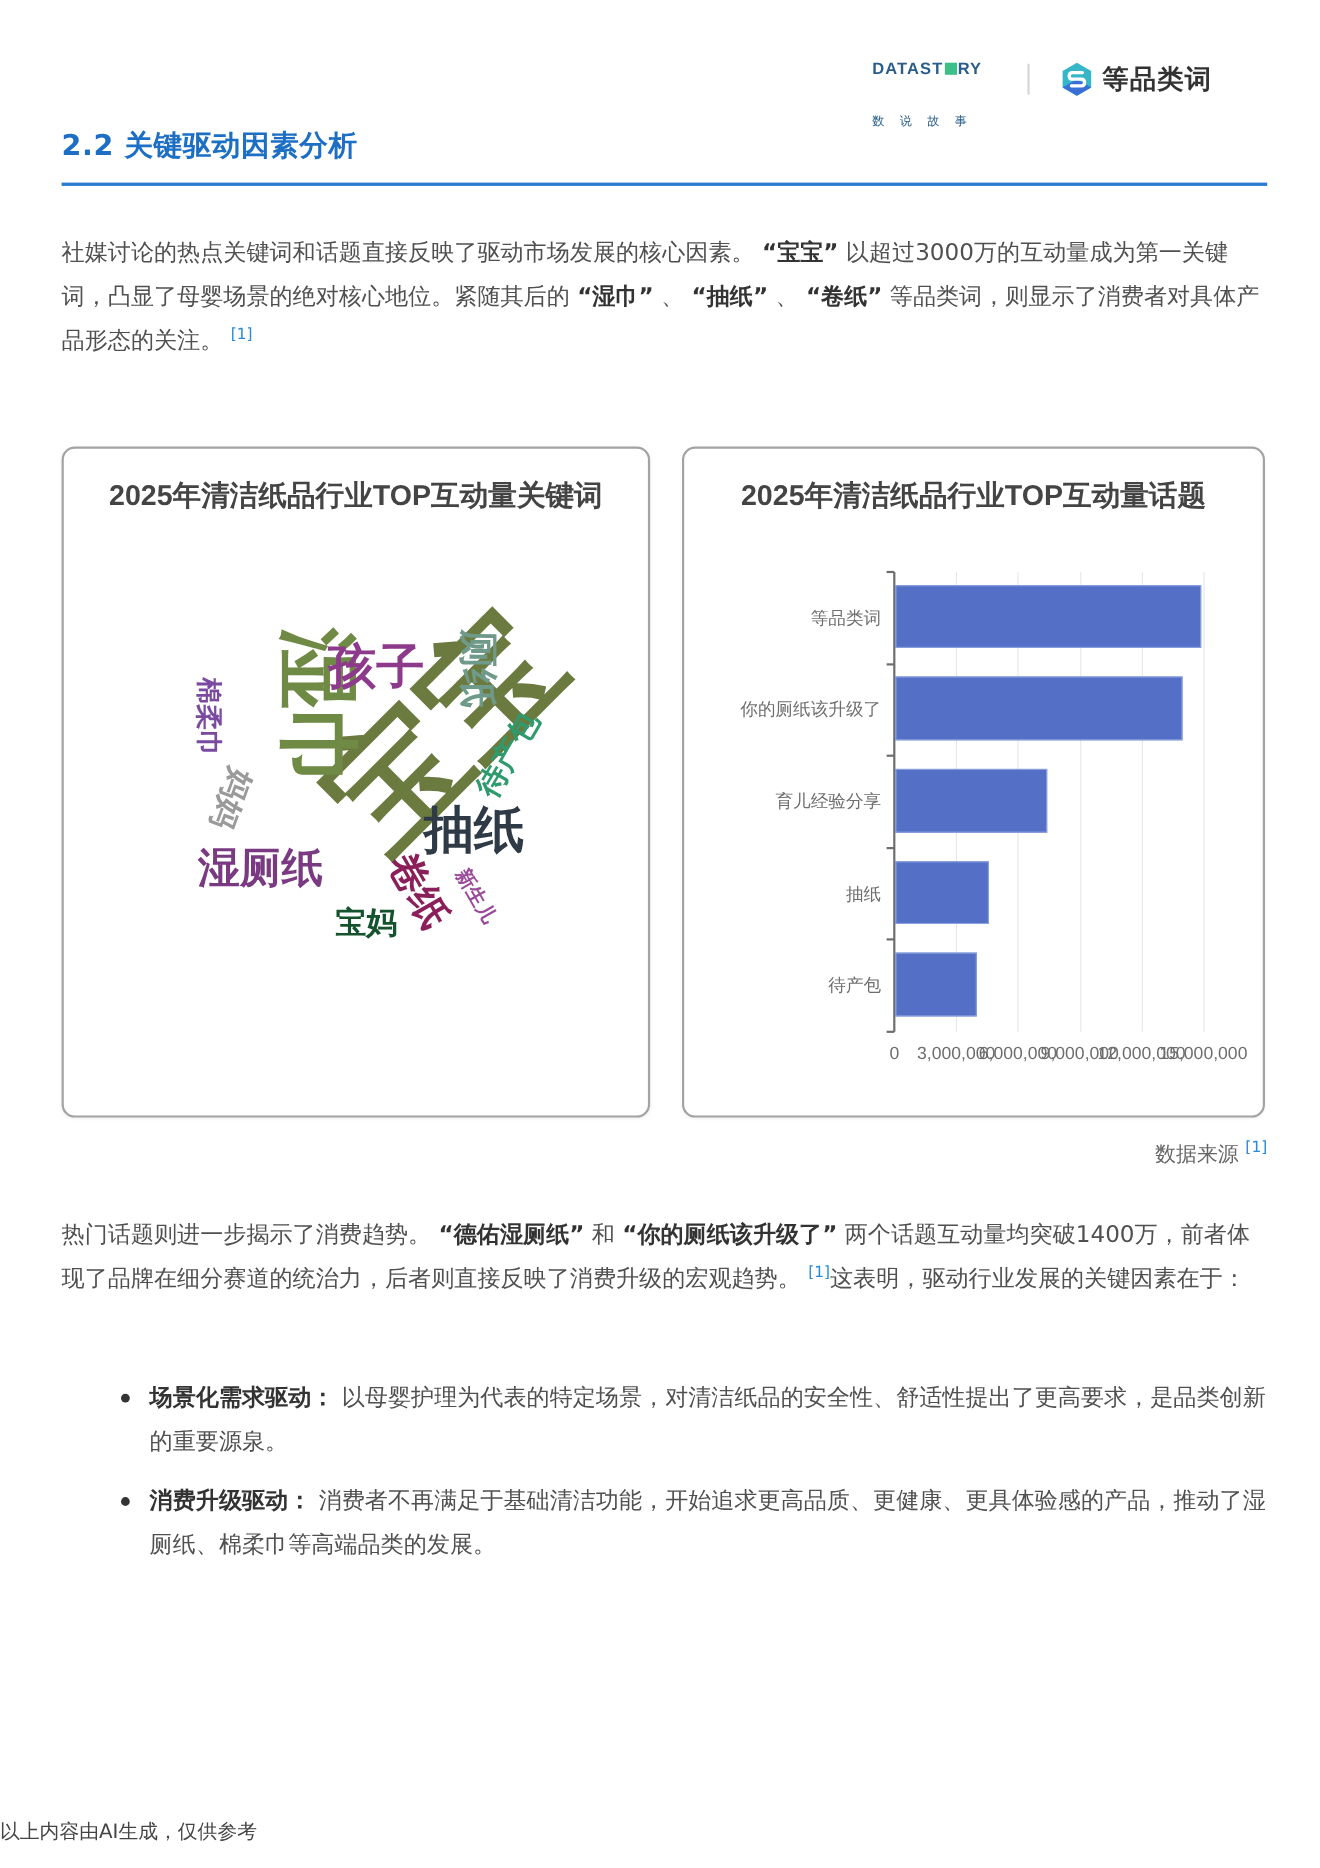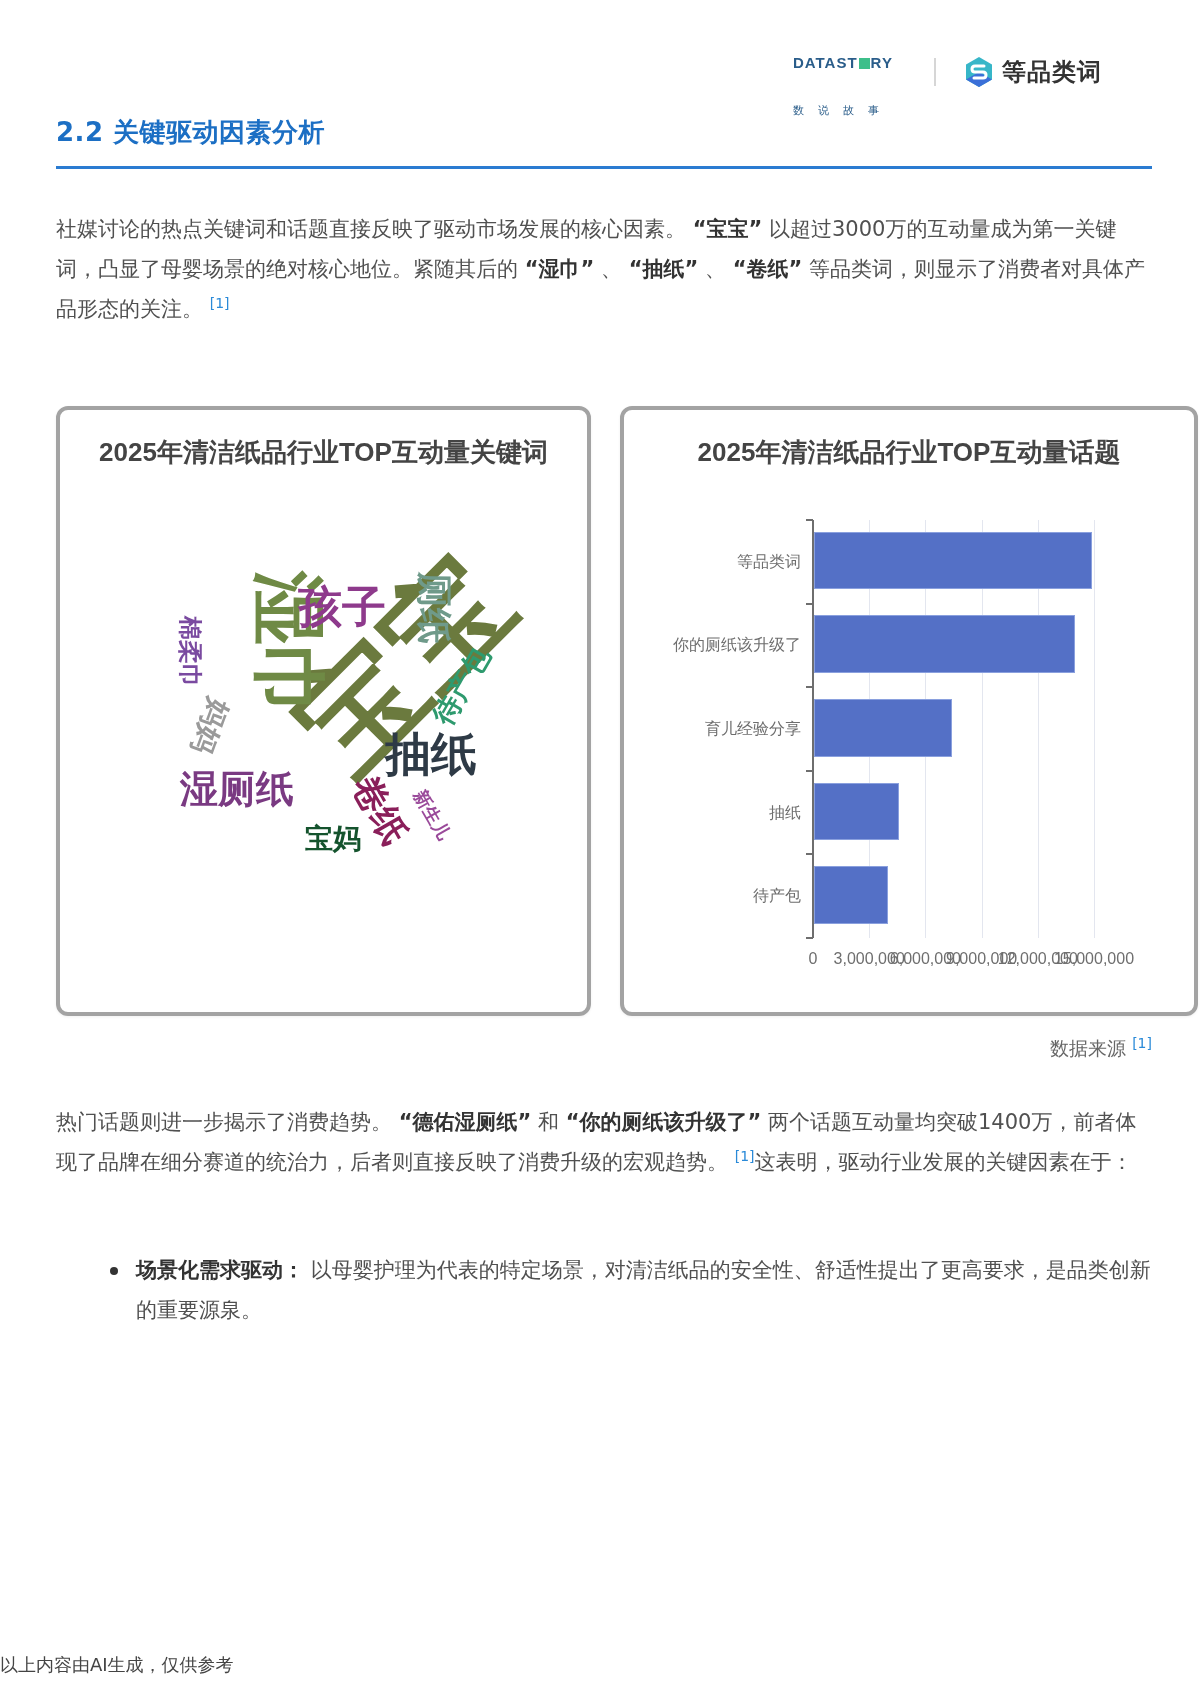--- a/index.html
+++ b/index.html
@@ -21,23 +21,23 @@
   .title-rule { position: absolute; left: 56px; top: 166px; width: 1096px; height: 3px; background: #2a7bd1; }
 
   
   .para { position: absolute; left: 56px; width: 1096px; font-size: 21px; line-height: 40px; color: #505050; }
   .para b { color: #333; font-weight: bold; }
   .cite { color: #2a8ad8; font-size: 14px; vertical-align: super; line-height: 0; }
   .p1 { top: 209px; }
   .p2 { top: 1102px; }
 
   
-  .card { position: absolute; top: 406px; height: 610px; border: 4px solid #a3a3a3; border-radius: 12px; background: #fff; box-shadow: 0 1px 3px rgba(0,0,0,0.06); }
+  .card { position: absolute; top: 406px; height: 610px; border: 2px solid #a3a3a3; border-radius: 12px; background: #fff; box-shadow: 0 1px 3px rgba(0,0,0,0.06); }
   .card-left { left: 56px; width: 535px; }
-  .card-right { left: 620px; width: 578px; }
+  .card-right { left: 620px; width: 530px; }
   .card-title { position: absolute; top: 25px; left: 0; right: 0; text-align: center; font-family: "Liberation Sans", sans-serif; font-size: 26px; font-weight: bold; color: #444; white-space: nowrap; }
 
   
   .wc-word { position: absolute; font-family: "DejaVu Sans", sans-serif; white-space: nowrap; transform-origin: center center; line-height: 1; }
   .grid-line { position: absolute; width: 1px; background: #e3e6ef; }
   .y-axis { position: absolute; width: 2px; background: #6e6e6e; }
   .y-tick { position: absolute; height: 2px; width: 7px; background: #6e6e6e; }
   .bar { position: absolute; background: #5470c6; border: 1px solid #8aa0de; }
   .y-label { position: absolute; text-align: right; font-size: 16px; color: #6e6e6e; white-space: nowrap; }
   .x-label { position: absolute; font-size: 16px; color: #6e6e6e; white-space: nowrap; transform: translateX(-50%); font-family: "Liberation Sans", sans-serif; }
@@ -125,15 +125,16 @@
     <div class="bar" style="left: 814px; top: 866.104px; height: 57.684px; width: 73.9333px; background: rgb(84, 112, 198);"></div>
     <div class="y-label" style="right: 399px; top: 886.2px;">待产包</div>
   </div>
 
 <div class="source"><span>数据来源 </span><a class="cite">[1]</a></div>
 
 <p class="para p2"><span>热门话题则进一步揭示了消费趋势。 </span><b>“德佑湿厕纸”</b><span> 和 </span><b>“你的厕纸该升级了”</b><span> 两个话题互动量均突破1400万，前者体现了品牌在细分赛道的统治力，后者则直接反映了消费升级的宏观趋势。 </span><a class="cite">[1]</a><span>这表明，驱动行业发展的关键因素在于：</span></p>
 
 <ul class="bullets">
   <li><span class="dot"></span><b>场景化需求驱动：</b><span> 以母婴护理为代表的特定场景，对清洁纸品的安全性、舒适性提出了更高要求，是品类创新的重要源泉。</span></li>
+  <li><span class="dot"></span><b>消费升级驱动：</b><span> 消费者不再满足于基础清洁功能，开始追求更高品质、更健康、更具体验感的产品，推动了湿厕纸、棉柔巾等高端品类的发展。</span></li>
 </ul>
 
 <div class="footer-note">以上内容由AI生成，仅供参考</div>
 
 </body></html>

